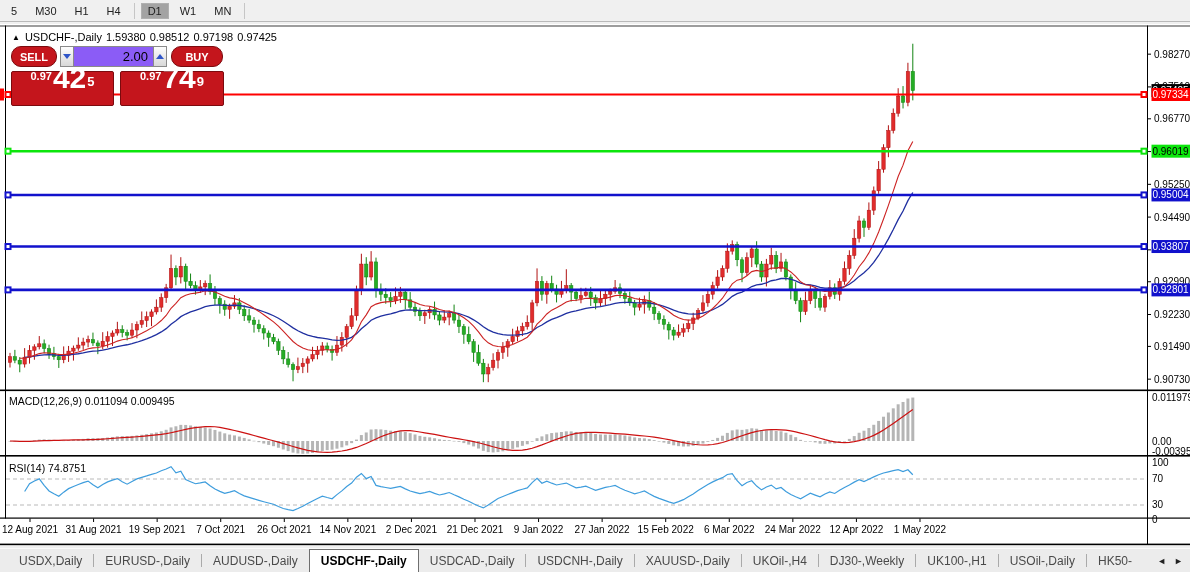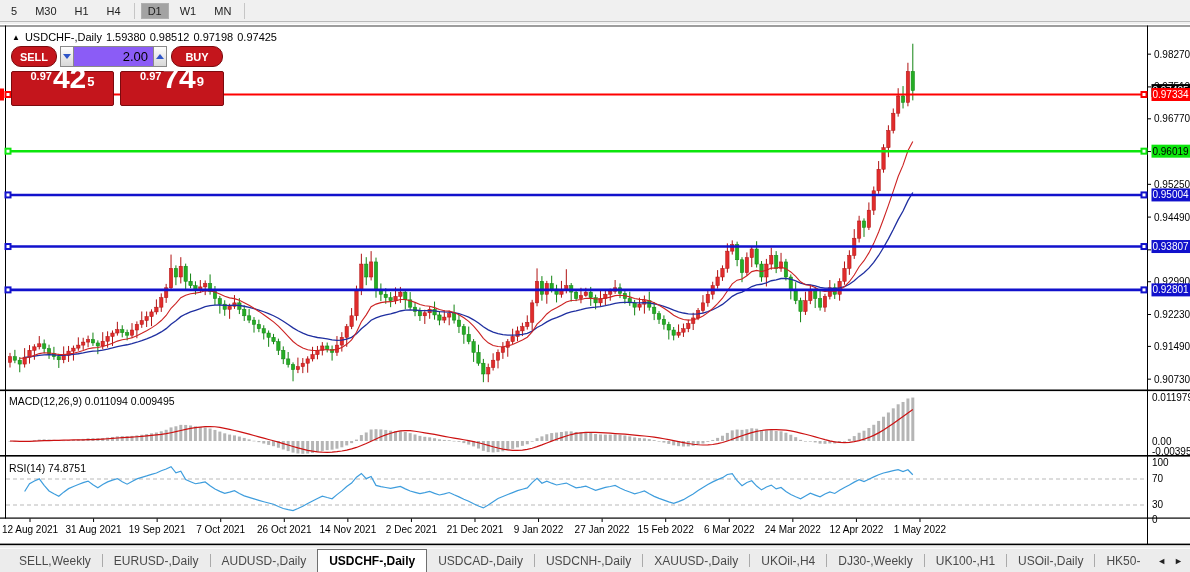--- a/index.html
+++ b/index.html
@@ -789,21 +789,21 @@
           <span class="pb-small">0.97</span>
           <span class="pb-big">74</span>
           <span class="pb-sup">9</span>
         </div>
       </div>
     </div>
   </div>
 
   <div class="tabbar">
     <div id="tabs" style="display:flex;align-items:stretch;">
-        <div class="tab">SELL,Weekly</div>
+        <div class="tab">USDX,Daily</div>
         <div class="tab-sep"></div>
         <div class="tab">EURUSD-,Daily</div>
         <div class="tab-sep"></div>
         <div class="tab">AUDUSD-,Daily</div>
         <div class="tab active">USDCHF-,Daily</div>
         <div class="tab">USDCAD-,Daily</div>
         <div class="tab-sep"></div>
         <div class="tab">USDCNH-,Daily</div>
         <div class="tab-sep"></div>
         <div class="tab">XAUUSD-,Daily</div>

